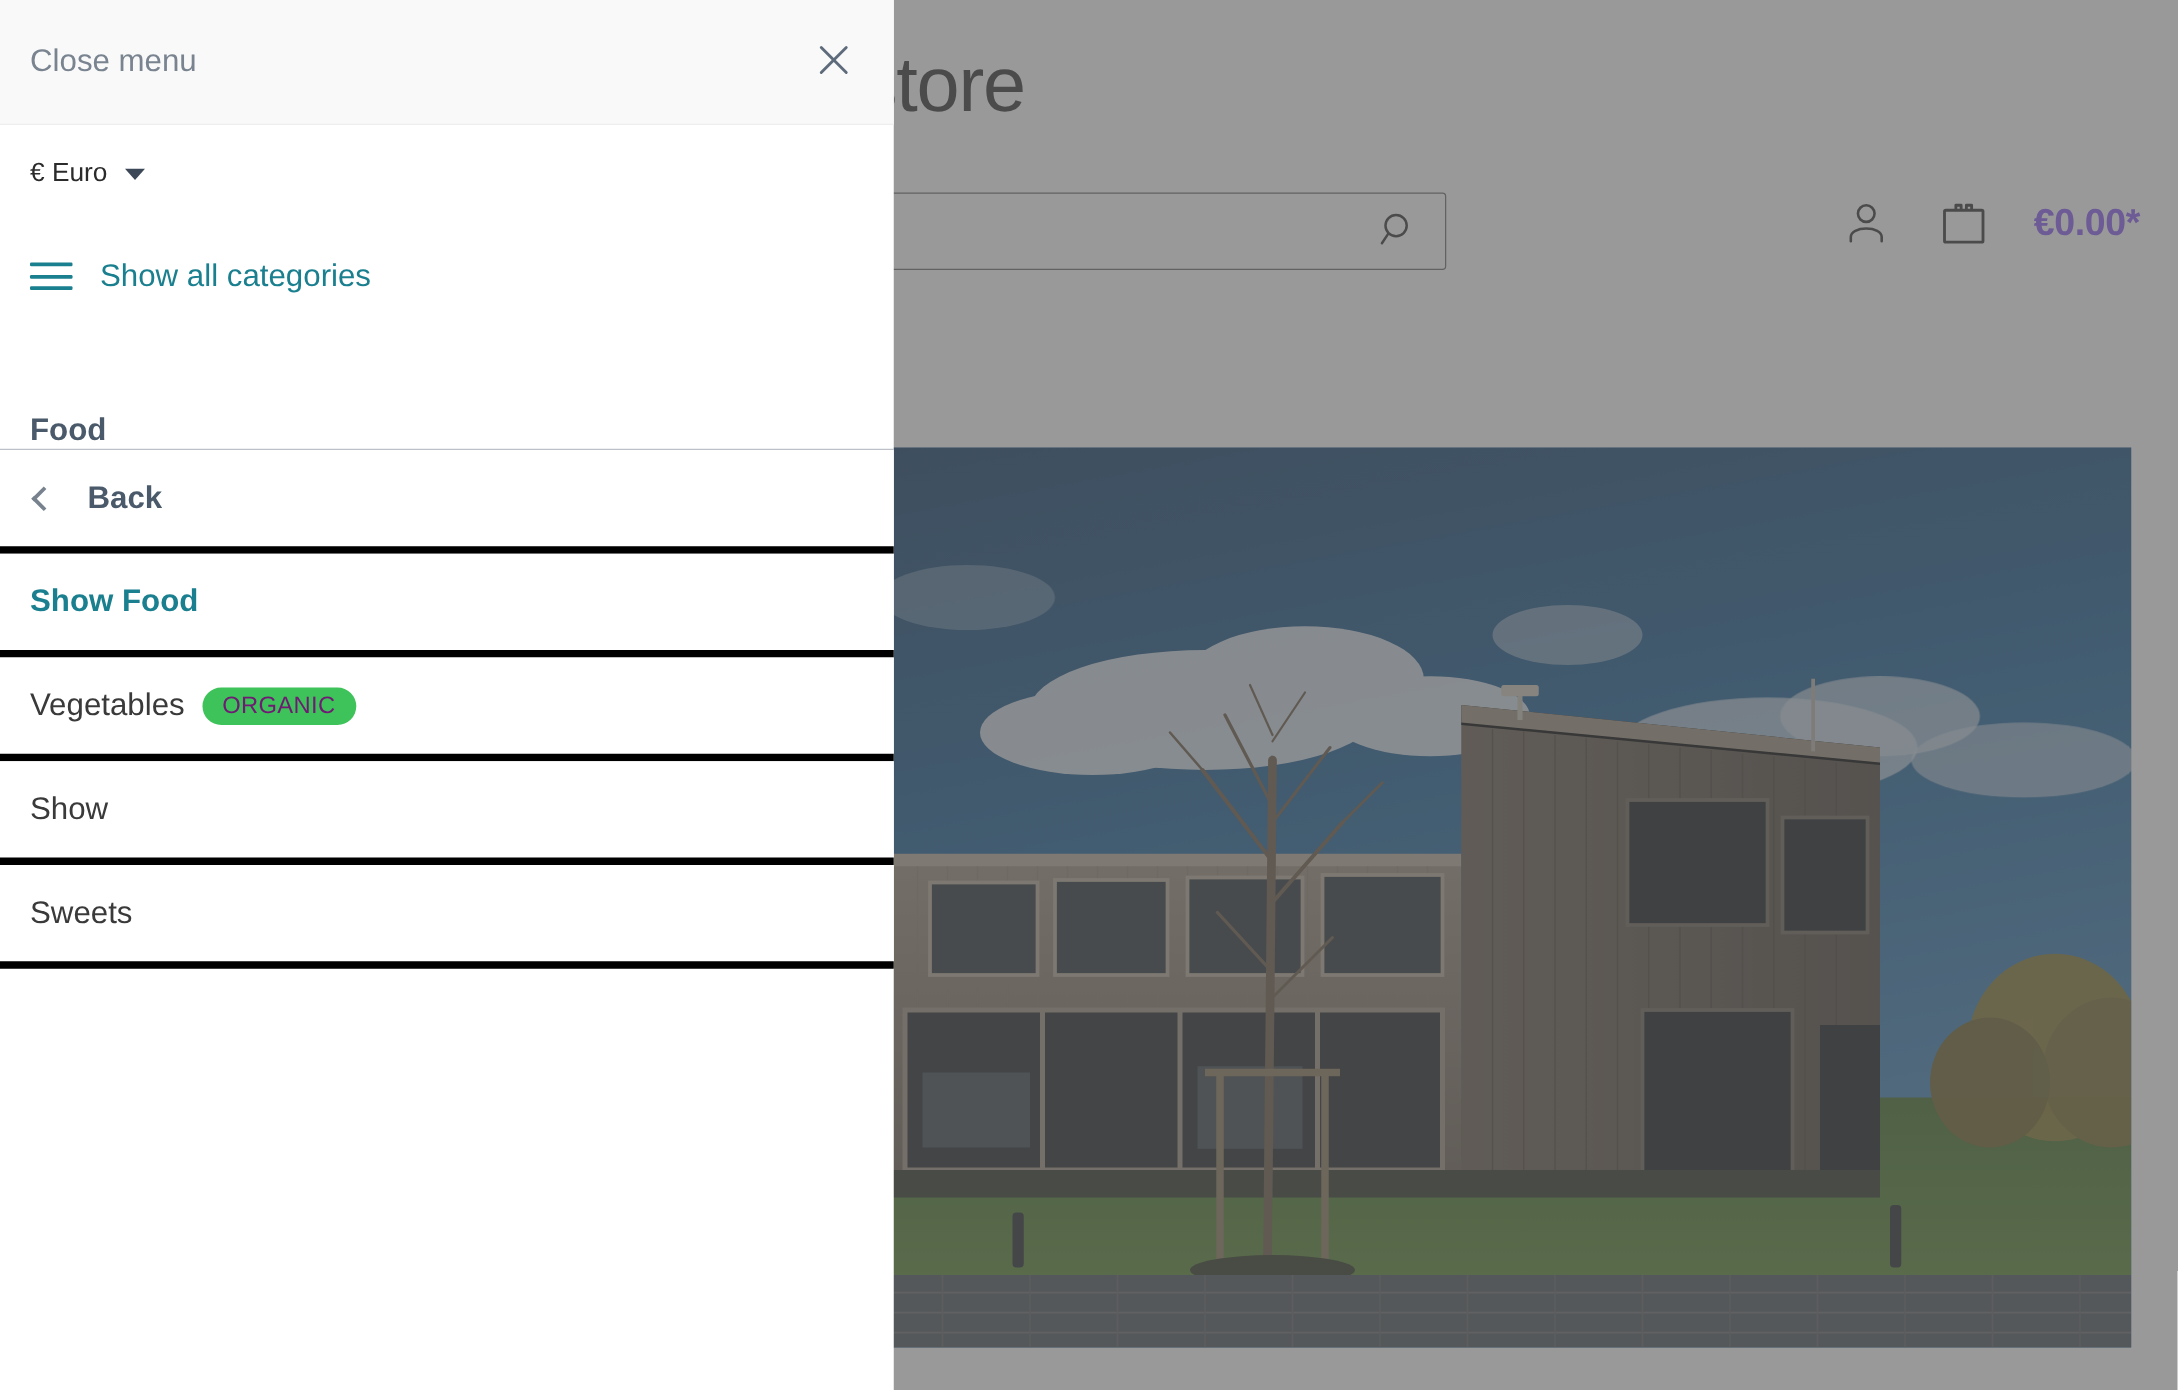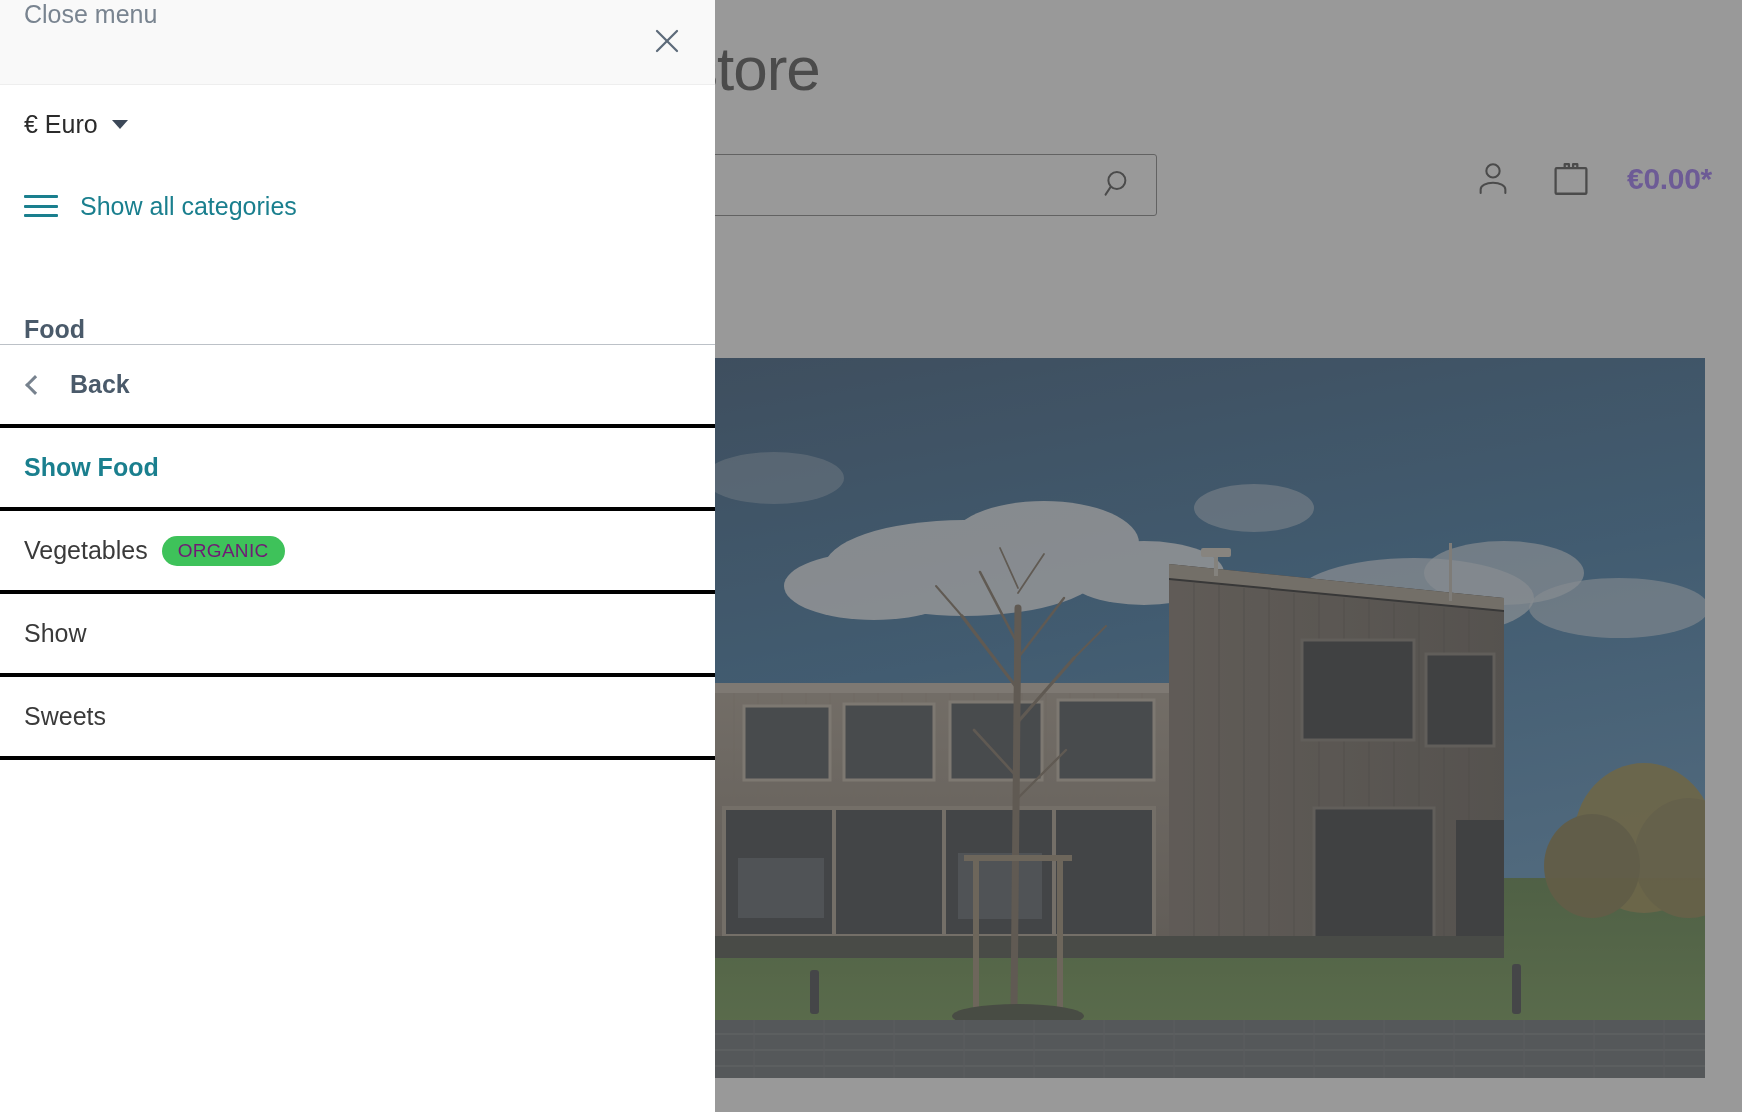--- a/index.html
+++ b/index.html
@@ -118,25 +118,25 @@
     width: 715px;
     height: 1112px;
     background: #ffffff;
     z-index: 60;
     display: flex;
     flex-direction: column;
   }
 
   .oc-header {
     position: relative;
-    height: 85px;
+    height: 100px;
     background: #f9f9f9;
     border-bottom: 1px solid #eeeeee;
     display: flex;
-    align-items: flex-start;
+    align-items: center;
     padding: 0 24px 0 24px;
     flex: 0 0 auto;
   }
   .oc-header-title {
     font-size: 25px;
     color: #798490;
     font-weight: 400;
   }
   .oc-close {
     position: absolute;
@@ -152,21 +152,21 @@
     flex: 0 0 auto;
     height: 78px;
     display: flex;
     align-items: center;
     padding: 0 24px;
   }
   .currency-btn {
     background: transparent; border: none; cursor: pointer;
     display: flex; align-items: center; gap: 14px;
     font-family: "Liberation Sans", sans-serif;
-    font-size: 25px;
+    font-size: 21px;
     color: #2b2b2b;
     padding: 0;
   }
   .caret {
     width: 0; height: 0;
     border-left: 8px solid transparent;
     border-right: 8px solid transparent;
     border-top: 9px solid #3c4858;
   }
 
@@ -219,21 +219,21 @@
     color: #4a5a6a;
   }
 
   .nav-list { flex: 0 0 auto; }
 
   .nav-item {
     display: flex;
     align-items: center;
     height: 83px;
     padding: 0 24px;
-    border-bottom: 4px solid #000000;
+    border-bottom: 6px solid #000000;
     text-decoration: none;
     cursor: pointer;
     background: #ffffff;
     gap: 14px;
   }
   .nav-item.back-item { height: 83px; }
 
   .chev-left {
     display: inline-block;
     width: 14px; height: 14px;

